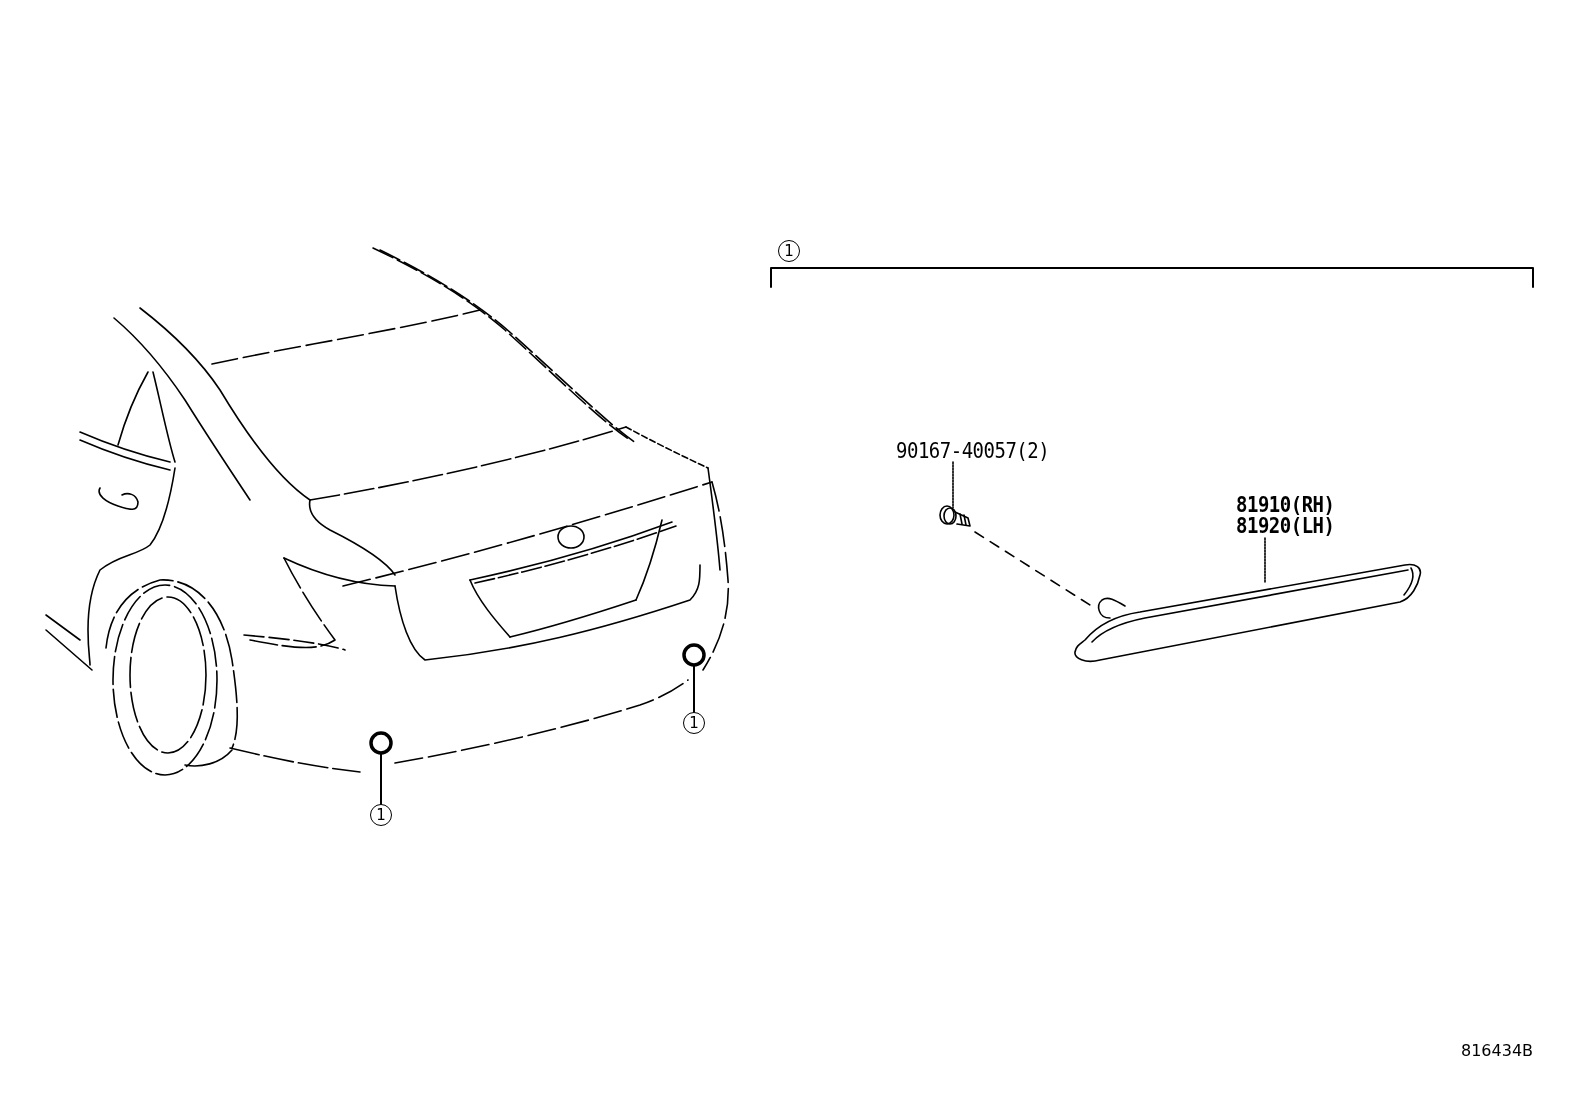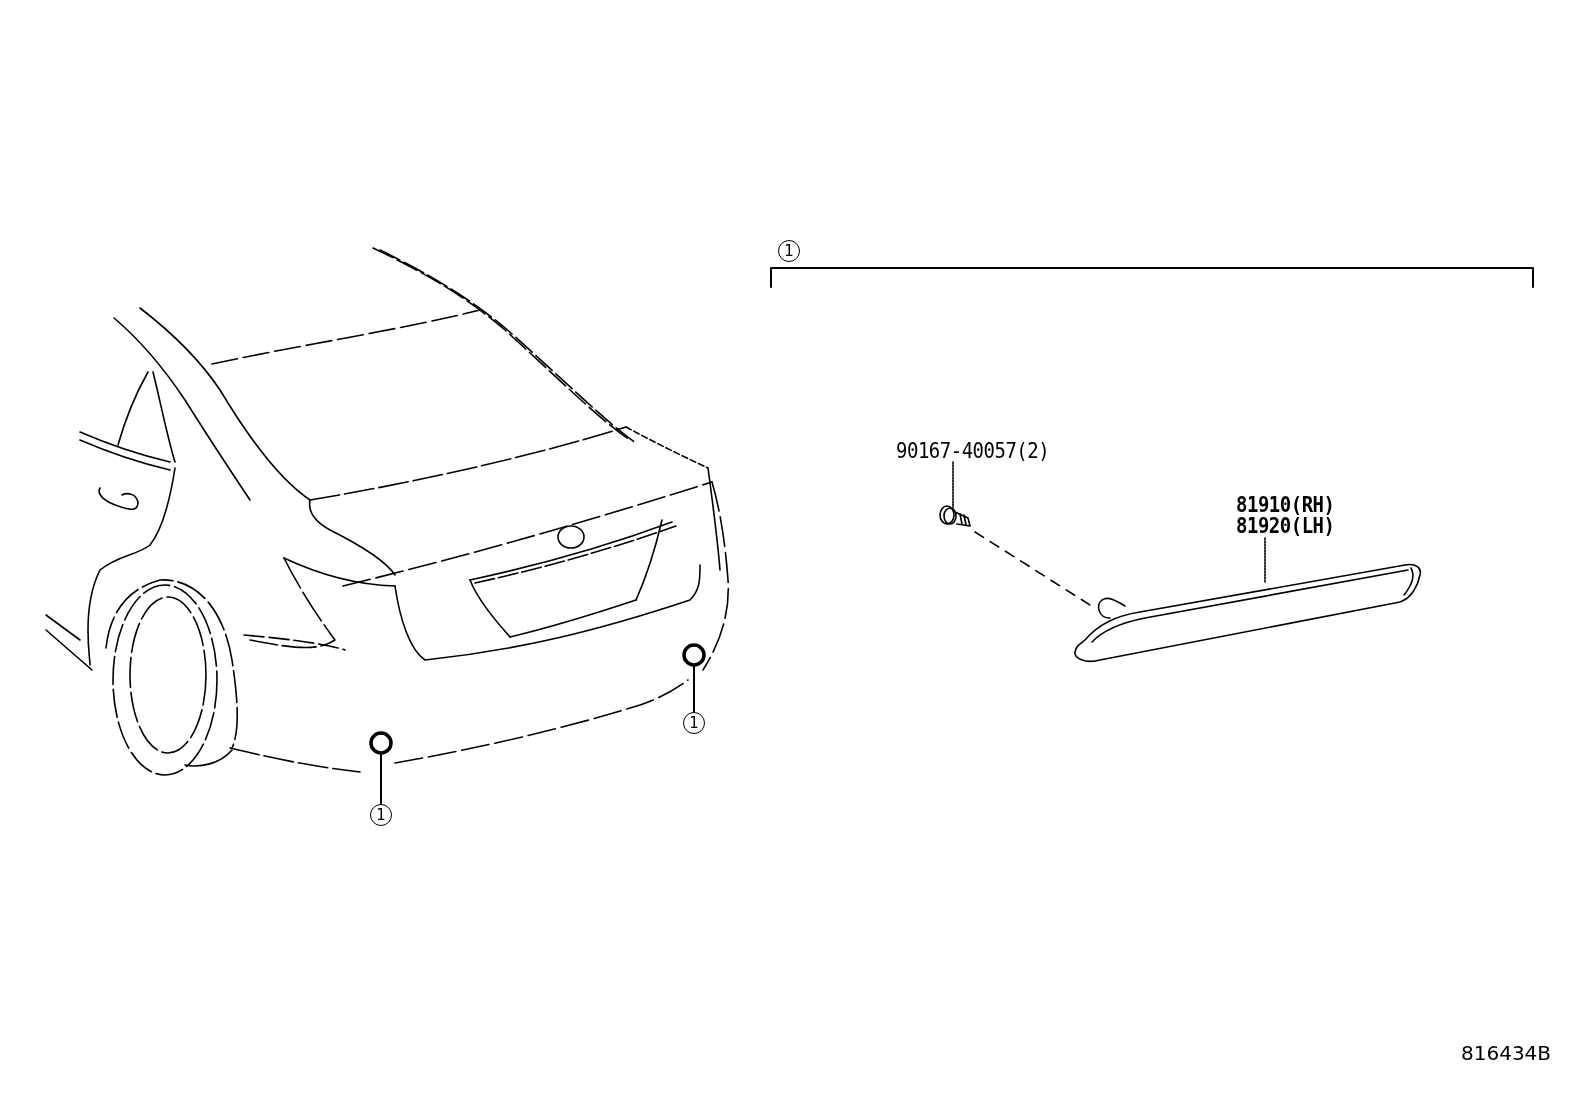--- a/index.html
+++ b/index.html
@@ -1,20 +1,20 @@
 <!DOCTYPE html>
 <html><head>
 <meta charset="utf-8">
 <style>
   html,body{margin:0;padding:0;background:#ffffff;}
   body{width:1592px;height:1099px;position:relative;overflow:hidden;font-family:"DejaVu Sans Mono","Liberation Mono",monospace;color:#000;}
   svg{position:absolute;left:0;top:0;}
   .lbl{position:absolute;font-family:"DejaVu Sans Mono","Liberation Mono",monospace;font-size:19px;letter-spacing:-0.5px;color:#000;white-space:nowrap;line-height:1;}
   .lbl-tall{transform:scaleY(1.15);transform-origin:left top;}
-  .ref{position:absolute;font-family:"DejaVu Sans","Liberation Sans",sans-serif;font-size:20px;color:#000;white-space:nowrap;}
+  .ref{position:absolute;font-family:"DejaVu Sans","Liberation Sans",sans-serif;font-size:16px;color:#000;white-space:nowrap;}
   .num{position:absolute;width:22px;height:22px;border:1.5px solid #000;border-radius:50%;box-sizing:border-box;text-align:center;font-family:"DejaVu Sans","Liberation Sans",sans-serif;font-size:15px;line-height:20px;background:#fff;}
 </style>
 </head>
 <body>
 
 <svg width="1592" height="1099" viewBox="0 0 1592 1099" fill="none" stroke="#000" stroke-width="1.6" stroke-linecap="round" stroke-linejoin="round">
 
   <g>
 
     <path d="M373,248 C430,275 470,300 505,330 C560,380 600,420 630,440" stroke-dasharray="22,5"></path>

